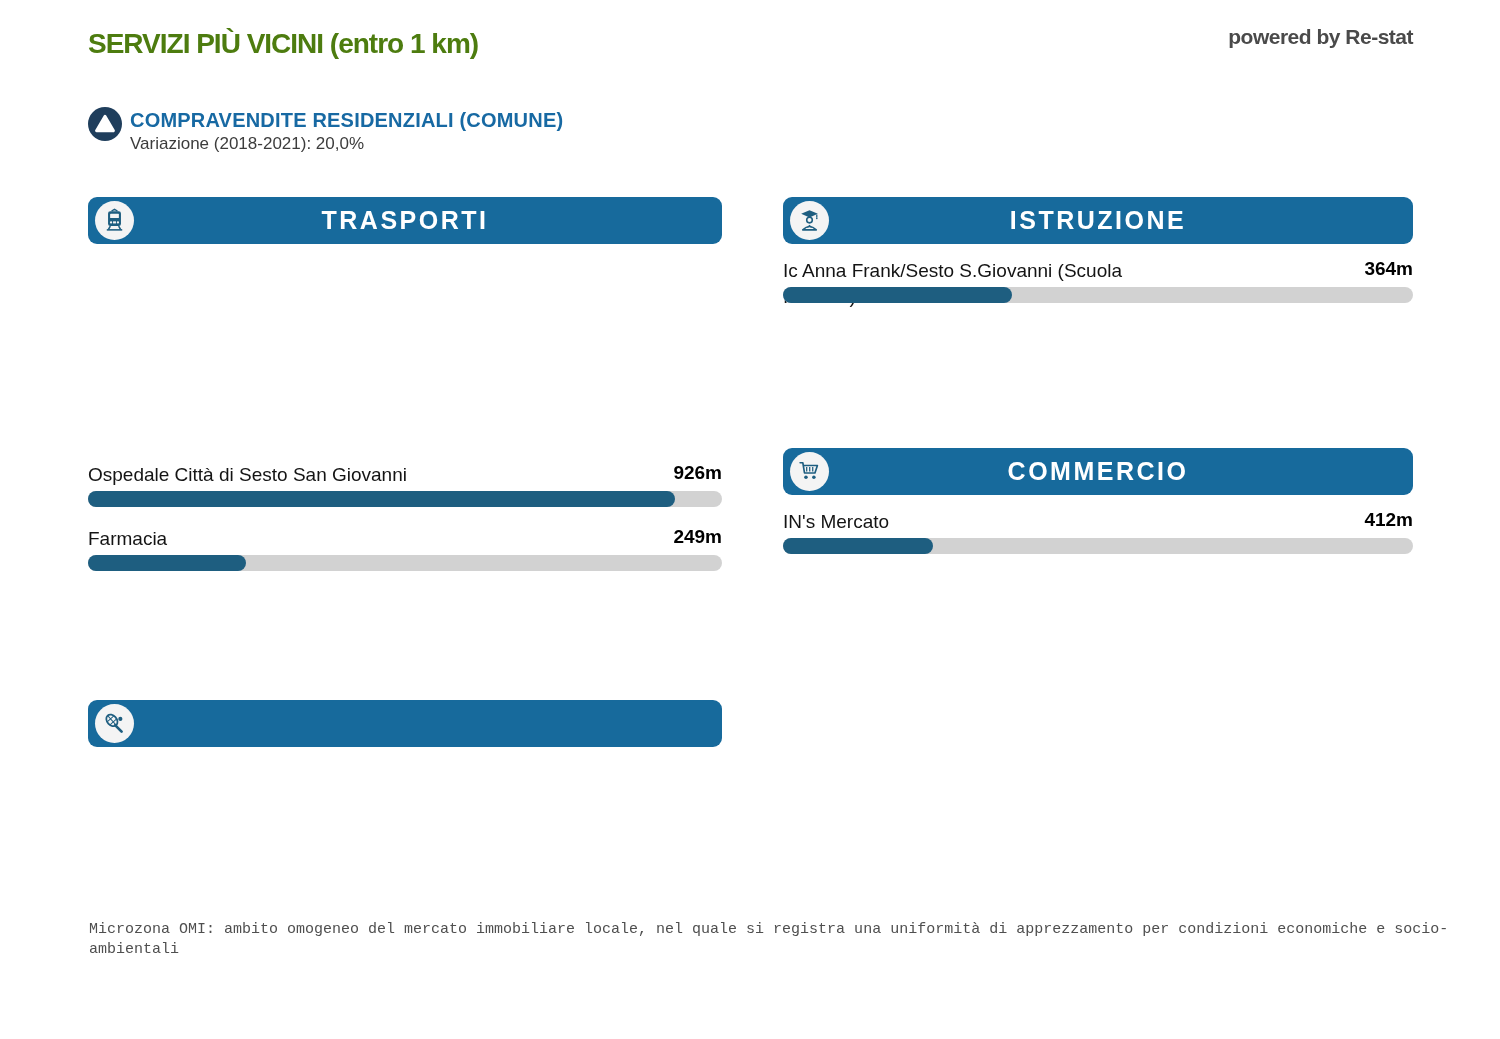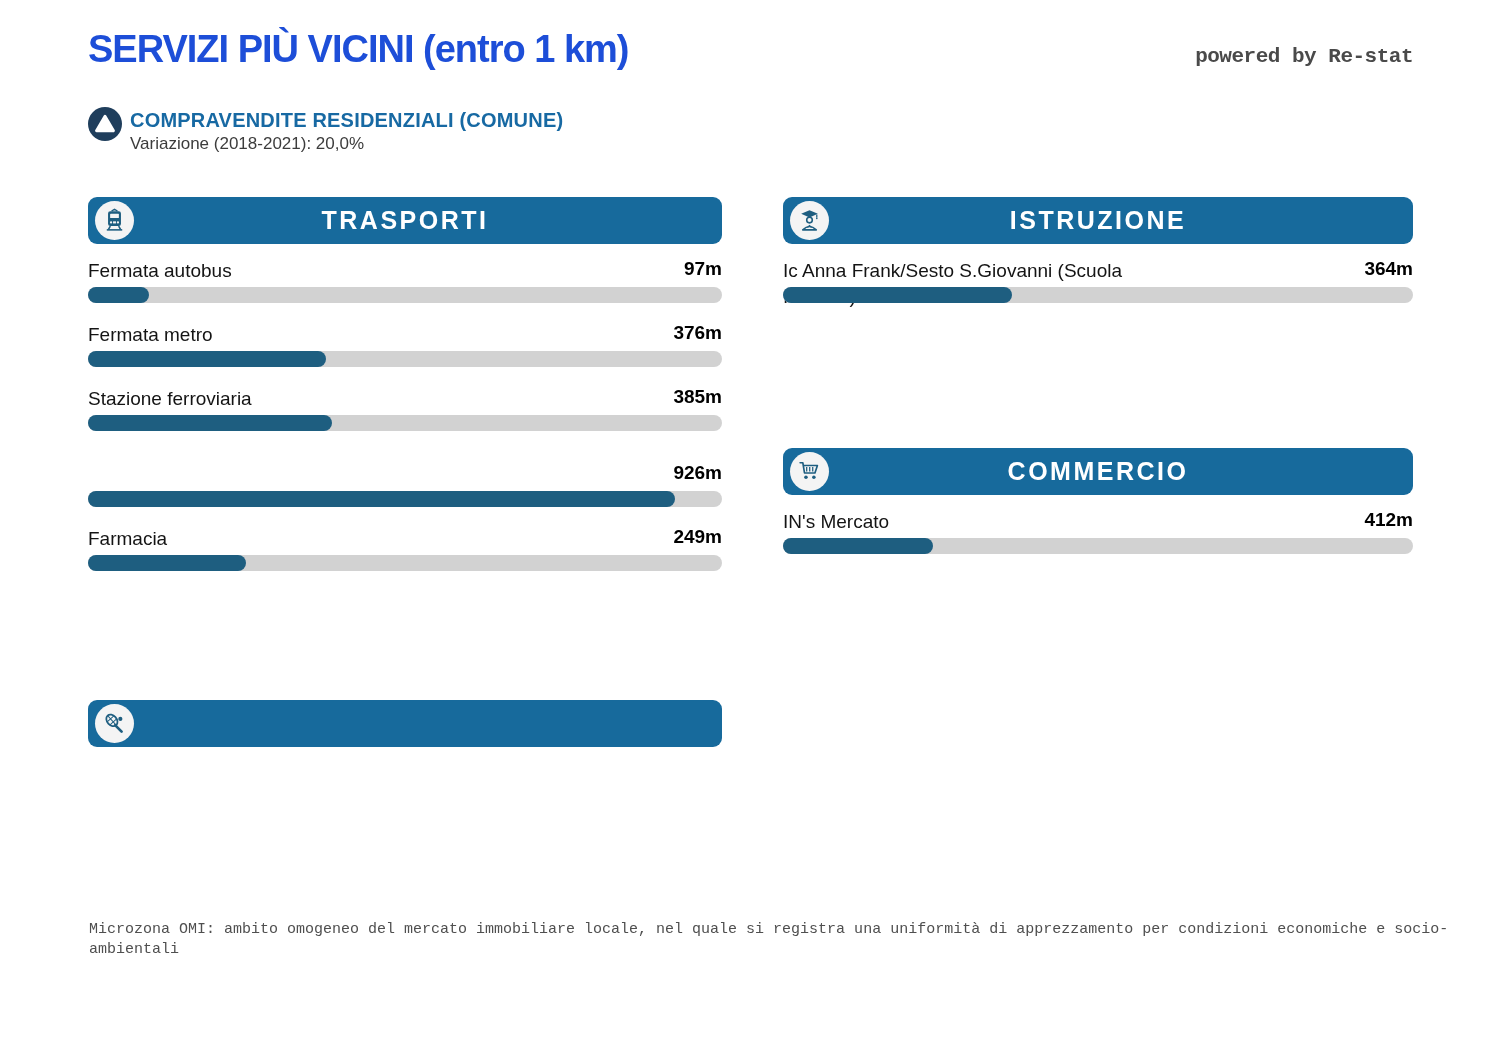--- a/index.html
+++ b/index.html
@@ -1,23 +1,23 @@
 <!DOCTYPE html>
 <html><head>
 <meta charset="utf-8">
 <style>
   * { margin:0; padding:0; box-sizing:border-box; }
   html,body { background:#ffffff; }
   body { font-family:"Liberation Sans", sans-serif; color:#111; }
   .page { position:relative; width:1500px; height:1039px; background:#fff; overflow:hidden; }
 
-  .main-title { position:absolute; left:88px; top:28px; font-size:38px; font-weight:bold;
-    letter-spacing:-1px; color:#1d4ed8; }
-  .powered { position:absolute; right:87px; top:45px; font-size:21px; font-weight:bold;
-    color:#4a4a4a; letter-spacing:-0.5px;font-family:Liberation Mono, monospace; }
+  .main-title { position:absolute; left:88px; top:28px; font-size:28px; font-weight:bold;
+    letter-spacing:-1px; color:#4d7c0f; }
+  .powered { position:absolute; right:87px; top:25px; font-size:21px; font-weight:bold;
+    color:#4a4a4a; letter-spacing:-0.5px; }
 
   .indicator { position:absolute; left:88px; top:105px; }
   .indicator .ind-icon { position:absolute; left:0; top:2px; width:34px; height:34px; }
   .indicator .ind-title { position:absolute; left:42px; top:4px; width:700px; font-size:20px;
     font-weight:bold; color:#1769a3; letter-spacing:0.2px; white-space:nowrap; }
   .indicator .ind-sub { position:absolute; left:42px; top:29px; width:700px; font-size:17px;
     color:#3c3c3c; white-space:nowrap; }
 
   .panel { position:absolute; }
   .panel.col-left  { left:88px;  width:634px; }
@@ -74,43 +74,20 @@
           <rect x="7.8" y="5.4" width="8.4" height="4.2" rx="0.6" fill="#f4f4f4"></rect>
           <circle cx="8.7" cy="13.8" r="1.1" fill="#f4f4f4"></circle>
           <circle cx="15.3" cy="13.8" r="1.1" fill="#f4f4f4"></circle>
           <rect x="10.6" y="12.8" width="2.8" height="2" fill="#f4f4f4"></rect>
           <path d="M8 17.4 L6.2 20.6 M16 17.4 L17.8 20.6" stroke="#1e5e80" stroke-width="1.5"></path>
           <path d="M4.6 21 H19.4" stroke="#1e5e80" stroke-width="1.5"></path>
         </svg>
       </span>
       <span class="panel-title">TRASPORTI</span>
     </div>
-    <div class="rows">
-      <div class="srow">
-        <div class="label">Fermata autobus</div>
-        <div class="value">97m</div>
-        <div class="track">
-          <div class="fill" style="width: 9.7%;"></div>
-        </div>
-      </div>
-      <div class="srow">
-        <div class="label">Fermata metro</div>
-        <div class="value">376m</div>
-        <div class="track">
-          <div class="fill" style="width: 37.6%;"></div>
-        </div>
-      </div>
-      <div class="srow">
-        <div class="label">Stazione ferroviaria</div>
-        <div class="value">385m</div>
-        <div class="track">
-          <div class="fill" style="width: 38.5%;"></div>
-        </div>
-      </div>
-    </div>
   </div>
 
   <div class="panel col-right row-1">
     <div class="panel-header">
       <span class="icon-circle">
         <svg viewBox="0 0 24 24">
           <polygon points="12,2.2 20,5.6 12,9 4,5.6" fill="#1e5e80"></polygon>
           <path d="M19 6.2 V9.4" stroke="#1e5e80" stroke-width="1.2"></path>
           <circle cx="19" cy="10.1" r="0.8" fill="#1e5e80"></circle>
           <circle cx="12" cy="11.6" r="2.7" fill="none" stroke="#1e5e80" stroke-width="1.5"></circle>
@@ -127,20 +104,21 @@
         <div class="track">
           <div class="fill" style="width: 36.4%;"></div>
         </div>
       </div>
     </div>
   </div>
 
   <div class="panel col-left row-2">
     <div class="rows">
       <div class="srow">
+        <div class="label">Ospedale Città di Sesto San Giovanni</div>
         <div class="value">926m</div>
         <div class="track">
           <div class="fill" style="width: 92.6%;"></div>
         </div>
       </div>
       <div class="srow">
         <div class="label">Farmacia</div>
         <div class="value">249m</div>
         <div class="track">
           <div class="fill" style="width: 24.9%;"></div>

